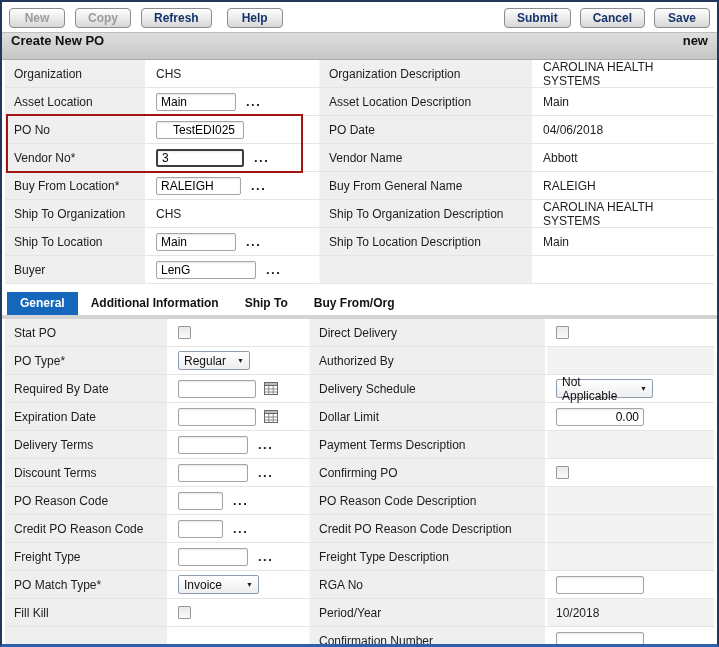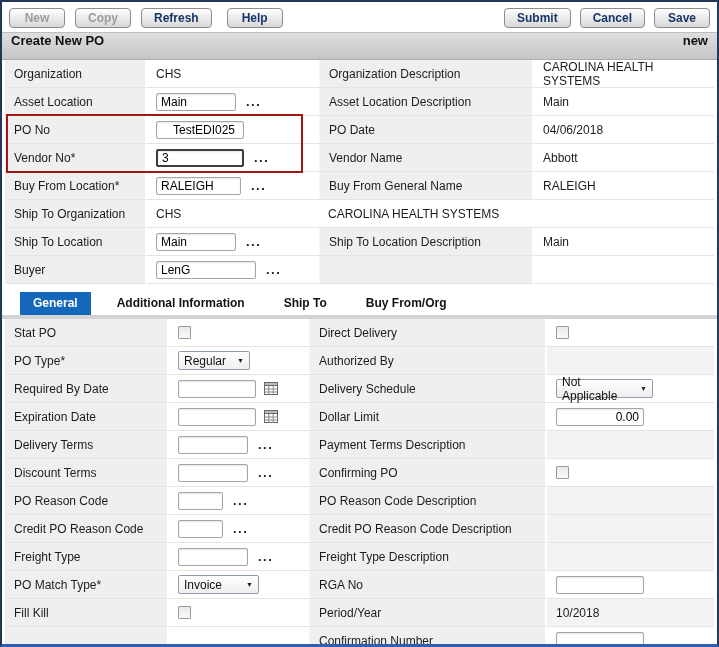--- a/index.html
+++ b/index.html
@@ -31,21 +31,21 @@
   .lab{background:#efefef;border-right:2px solid #ffffff;}
   .val{background:#ffffff;}
   .val.gray{background:#f3f3f3;}
   .t-c1{width:142px;}.t-c2{width:172px;}.t-c3{width:215px;border-left:1px solid #f6f6f6;}
   .t-c4{flex:1;}
   .b-c1{width:164px;}.b-c2{width:140px;}.b-c3{width:238px;border-left:1px solid #f6f6f6;}
   .b-c4{flex:1;}
   .gap{height:5px;background:#fff;}
   
   .tabs{display:flex;align-items:flex-end;padding:3px 5px 0 5px;background:#fff;}
-  .tab{font-weight:bold;font-size:12px;padding:4px 13px 5px 13px;color:#121212;cursor:pointer;margin-left:13px;}
+  .tab{font-weight:bold;font-size:12px;padding:4px 13px 5px 13px;color:#121212;cursor:pointer;}
   .tab.active{background:#1467bb;color:#fff;}
   .tabstrip{height:4px;background:#d3d3d3;}
   
   .txtin{height:18px;box-sizing:border-box;border:1px solid #a5a5a5;border-radius:2px;
          font-family:"Liberation Sans",sans-serif;font-size:12px;padding:0 4px;background:#fff;
          box-shadow:inset 0 1px 2px rgba(0,0,0,.10);}
   .txtin.focused{border:2px solid #3d3d3d;}
   .txtin.amount{text-align:right;}
   .ellipsis{font-weight:bold;letter-spacing:1.5px;margin-left:10px;font-size:13px;color:#1a1a1a;
             line-height:6px;cursor:pointer;user-select:none;}
@@ -181,20 +181,23 @@
       </div>
       <div class="row">
         <div class="cell lab t-c1">
           <span>Ship To Organization</span>
         </div>
         <div class="cell val t-c2">
           <span style="display: flex; align-items: center;">
             <span class="stat">CHS</span>
           </span>
         </div>
+        <div class="cell lab t-c3">
+          <span>Ship To Organization Description</span>
+        </div>
         <div class="cell val t-c4">
           <span style="display: flex; align-items: center;">
             <span class="stat">CAROLINA HEALTH SYSTEMS</span>
           </span>
         </div>
       </div>
       <div class="row">
         <div class="cell lab t-c1">
           <span>Ship To Location</span>
         </div>

